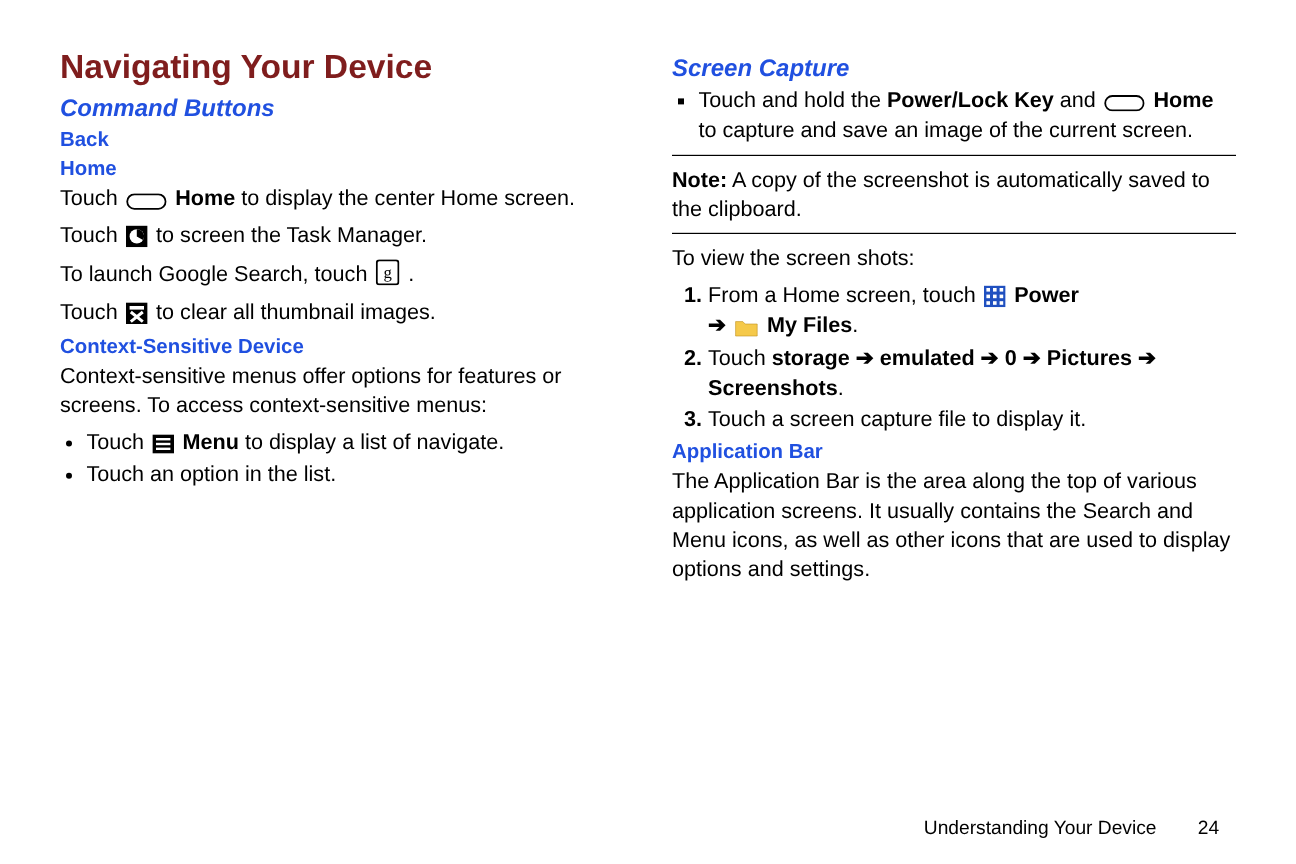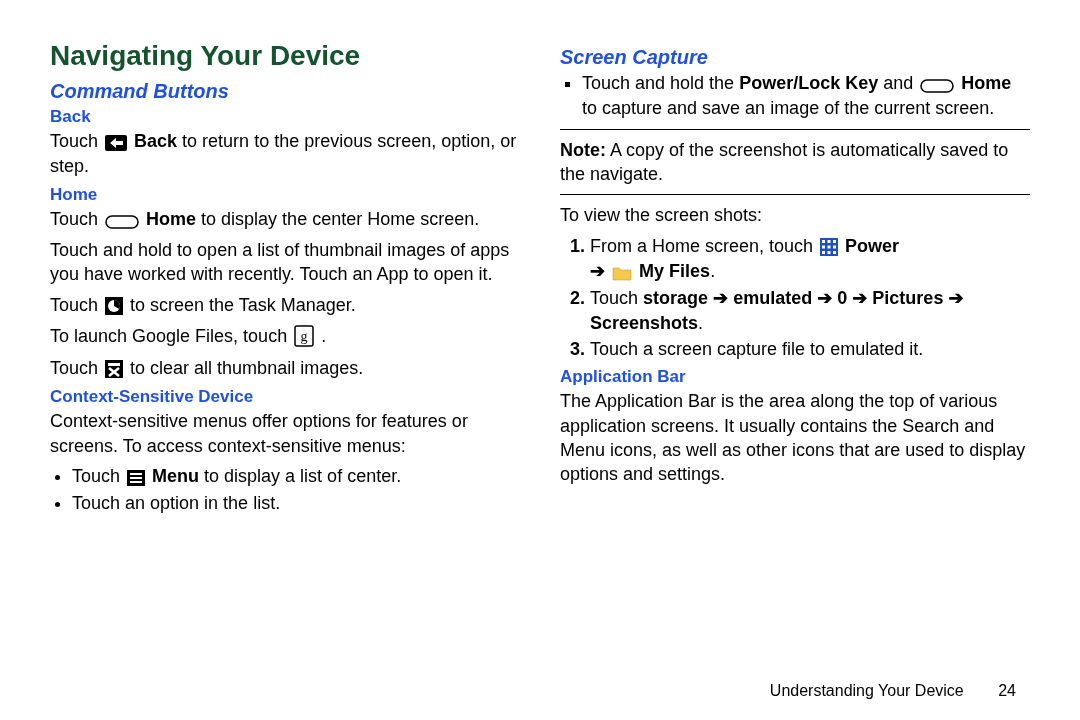--- a/index.html
+++ b/index.html
@@ -13,21 +13,21 @@
     background: #fff;
     position: relative;
   }
   .page {
     display: flex;
     padding: 40px 50px 0 50px;
     gap: 40px;
   }
   .col { width: 480px; }
   h1 {
-    color: #14532d;
+    color: #7f1d1d;
     font-size: 28px;
     margin: 0 0 8px 0;
     font-weight: bold;
   }
   h2.italic {
     color: #2050e0;
     font-style: italic;
     font-weight: bold;
     font-size: 20px;
     margin: 6px 0 2px 0;
@@ -64,55 +64,44 @@
 </head>
 <body>
 
 <div class="page">
   <div class="col">
     <h1>Navigating Your Device</h1>
 
     <h2 class="italic">Command Buttons</h2>
 
     <h3 class="blue">Back</h3>
-    <p>
-      <span>Touch </span>
-      <span class="ico">
-        <svg class="ico-svg" width="22" height="16">
-            <rect x="0" y="0" width="22" height="16" rx="2" fill="#000"></rect>
-            <path d="M5 8 L11 3 L11 6 L18 6 L18 10 L11 10 L11 13 Z" fill="#fff"></path>
-          </svg>
-      </span>
-      <span class="bold"> Back</span><span> to return to the previous screen, option, or step.</span>
-    </p>
 
     <h3 class="blue">Home</h3>
     <p>
       <span>Touch </span>
       <span class="ico">
         <svg class="ico-svg" width="34" height="14">
             <rect x="1" y="1" width="32" height="12" rx="6" fill="#fff" stroke="#000" stroke-width="1.5"></rect>
           </svg>
       </span>
       <span class="bold"> Home</span><span> to display the center Home screen.</span>
     </p>
-    <p>Touch and hold to open a list of thumbnail images of apps you have worked with recently. Touch an App to open it.</p>
     <p>
       <span>Touch </span>
       <span class="ico">
         <svg class="ico-svg" width="18" height="18">
             <rect width="18" height="18" fill="#000"></rect>
             <circle cx="9" cy="9" r="6" fill="#fff"></circle>
             <path d="M9 9 L9 3 A6 6 0 0 1 14.2 12 Z" fill="#000"></path>
           </svg>
       </span>
       <span> to screen the Task Manager.</span>
     </p>
     <p>
-      <span>To launch Google Files, touch </span>
+      <span>To launch Google Search, touch </span>
       <span class="ico">
         <svg class="ico-svg" width="20" height="22">
             <rect x="1" y="1" width="18" height="20" rx="2" fill="#fff" stroke="#000" stroke-width="1.5"></rect>
             <text x="10" y="16" text-anchor="middle" font-family="serif" font-size="14" fill="#000">g</text>
           </svg>
       </span>
       <span>.</span>
     </p>
     <p>
       <span>Touch </span>
@@ -132,42 +121,42 @@
       <li>
         <span>Touch </span>
         <span class="ico">
           <svg class="ico-svg" width="18" height="16">
               <rect width="18" height="16" fill="#000"></rect>
               <rect x="3" y="3" width="12" height="2" fill="#fff"></rect>
               <rect x="3" y="7" width="12" height="2" fill="#fff"></rect>
               <rect x="3" y="11" width="12" height="2" fill="#fff"></rect>
             </svg>
         </span>
-        <span class="bold"> Menu</span><span> to display a list of center.</span>
+        <span class="bold"> Menu</span><span> to display a list of navigate.</span>
       </li>
       <li>Touch an option in the list.</li>
     </ul>
   </div>
 
   <div class="col">
     <h2 class="italic" style="">Screen Capture</h2>
     <ul>
       <li style="list-style-type:square">
         <span>Touch and hold the </span><span class="bold">Power/Lock Key</span><span> and </span>
         <span class="ico">
           <svg class="ico-svg" width="34" height="14">
               <rect x="1" y="1" width="32" height="12" rx="6" fill="#fff" stroke="#000" stroke-width="1.5"></rect>
             </svg>
         </span>
         <span class="bold"> Home</span><span> to capture and save an image of the current screen.</span>
       </li>
     </ul>
     <hr>
     <p style="padding-left:0">
-      <span class="bold">Note:</span><span> A copy of the screenshot is automatically saved to the navigate.</span>
+      <span class="bold">Note:</span><span> A copy of the screenshot is automatically saved to the clipboard.</span>
     </p>
     <hr>
     <p>To view the screen shots:</p>
     <ol>
       <li>
         <span>From a Home screen, touch </span>
         <span class="ico">
           <svg class="ico-svg" width="18" height="18">
               <rect width="18" height="18" fill="#2050c0"></rect>
             <rect x="2" y="2" width="3" height="3" fill="#fff"></rect>
@@ -186,21 +175,21 @@
         <span class="ico">
           <svg class="ico-svg" width="20" height="16">
               <path d="M1 3 L7 3 L9 5 L19 5 L19 15 L1 15 Z" fill="#f5c94a" stroke="#c09020" stroke-width="0.5"></path>
             </svg>
         </span>
         <span class="bold"> My Files</span><span>.</span>
       </li>
       <li>
         <span>Touch </span><span class="bold">storage ➔ emulated ➔ 0 ➔ Pictures ➔ Screenshots</span><span>.</span>
       </li>
-      <li>Touch a screen capture file to emulated it.</li>
+      <li>Touch a screen capture file to display it.</li>
     </ol>
 
     <h3 class="blue">Application Bar</h3>
     <p>The Application Bar is the area along the top of various application screens. It usually contains the Search and Menu icons, as well as other icons that are used to display options and settings.</p>
   </div>
 </div>
 
 <div class="footer">
   <span>Understanding Your Device</span>
   <span class="pg">24</span>

